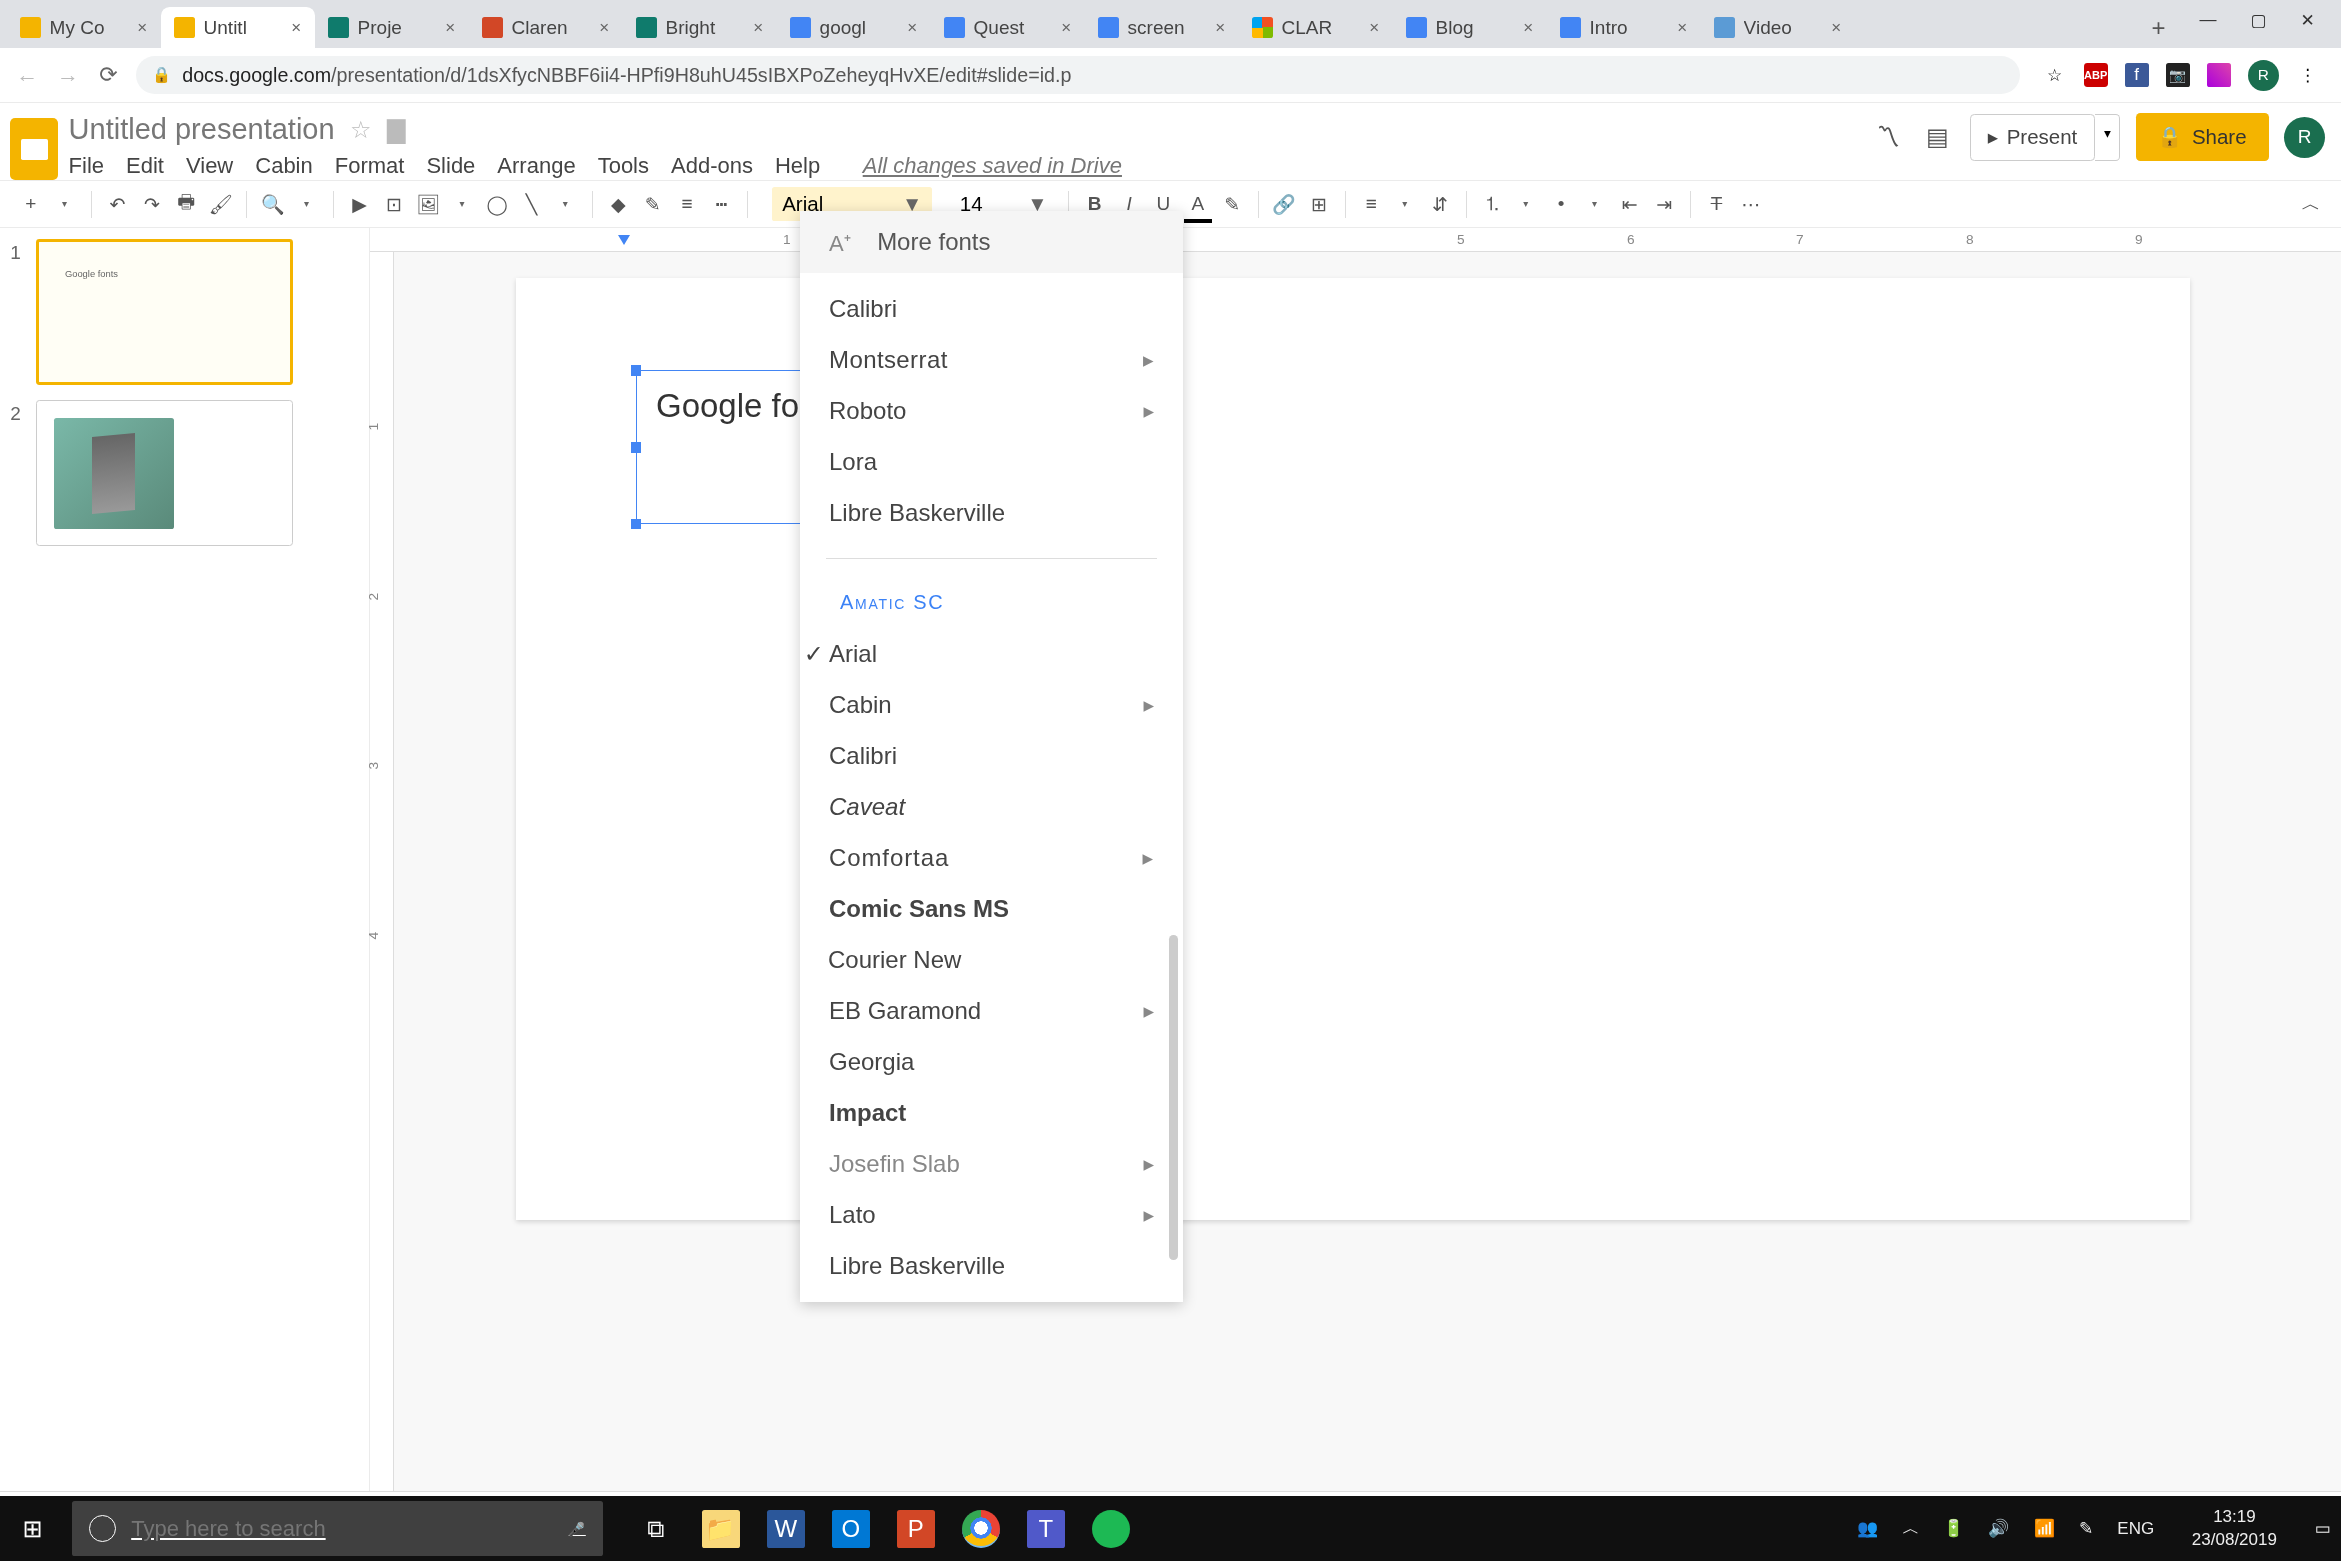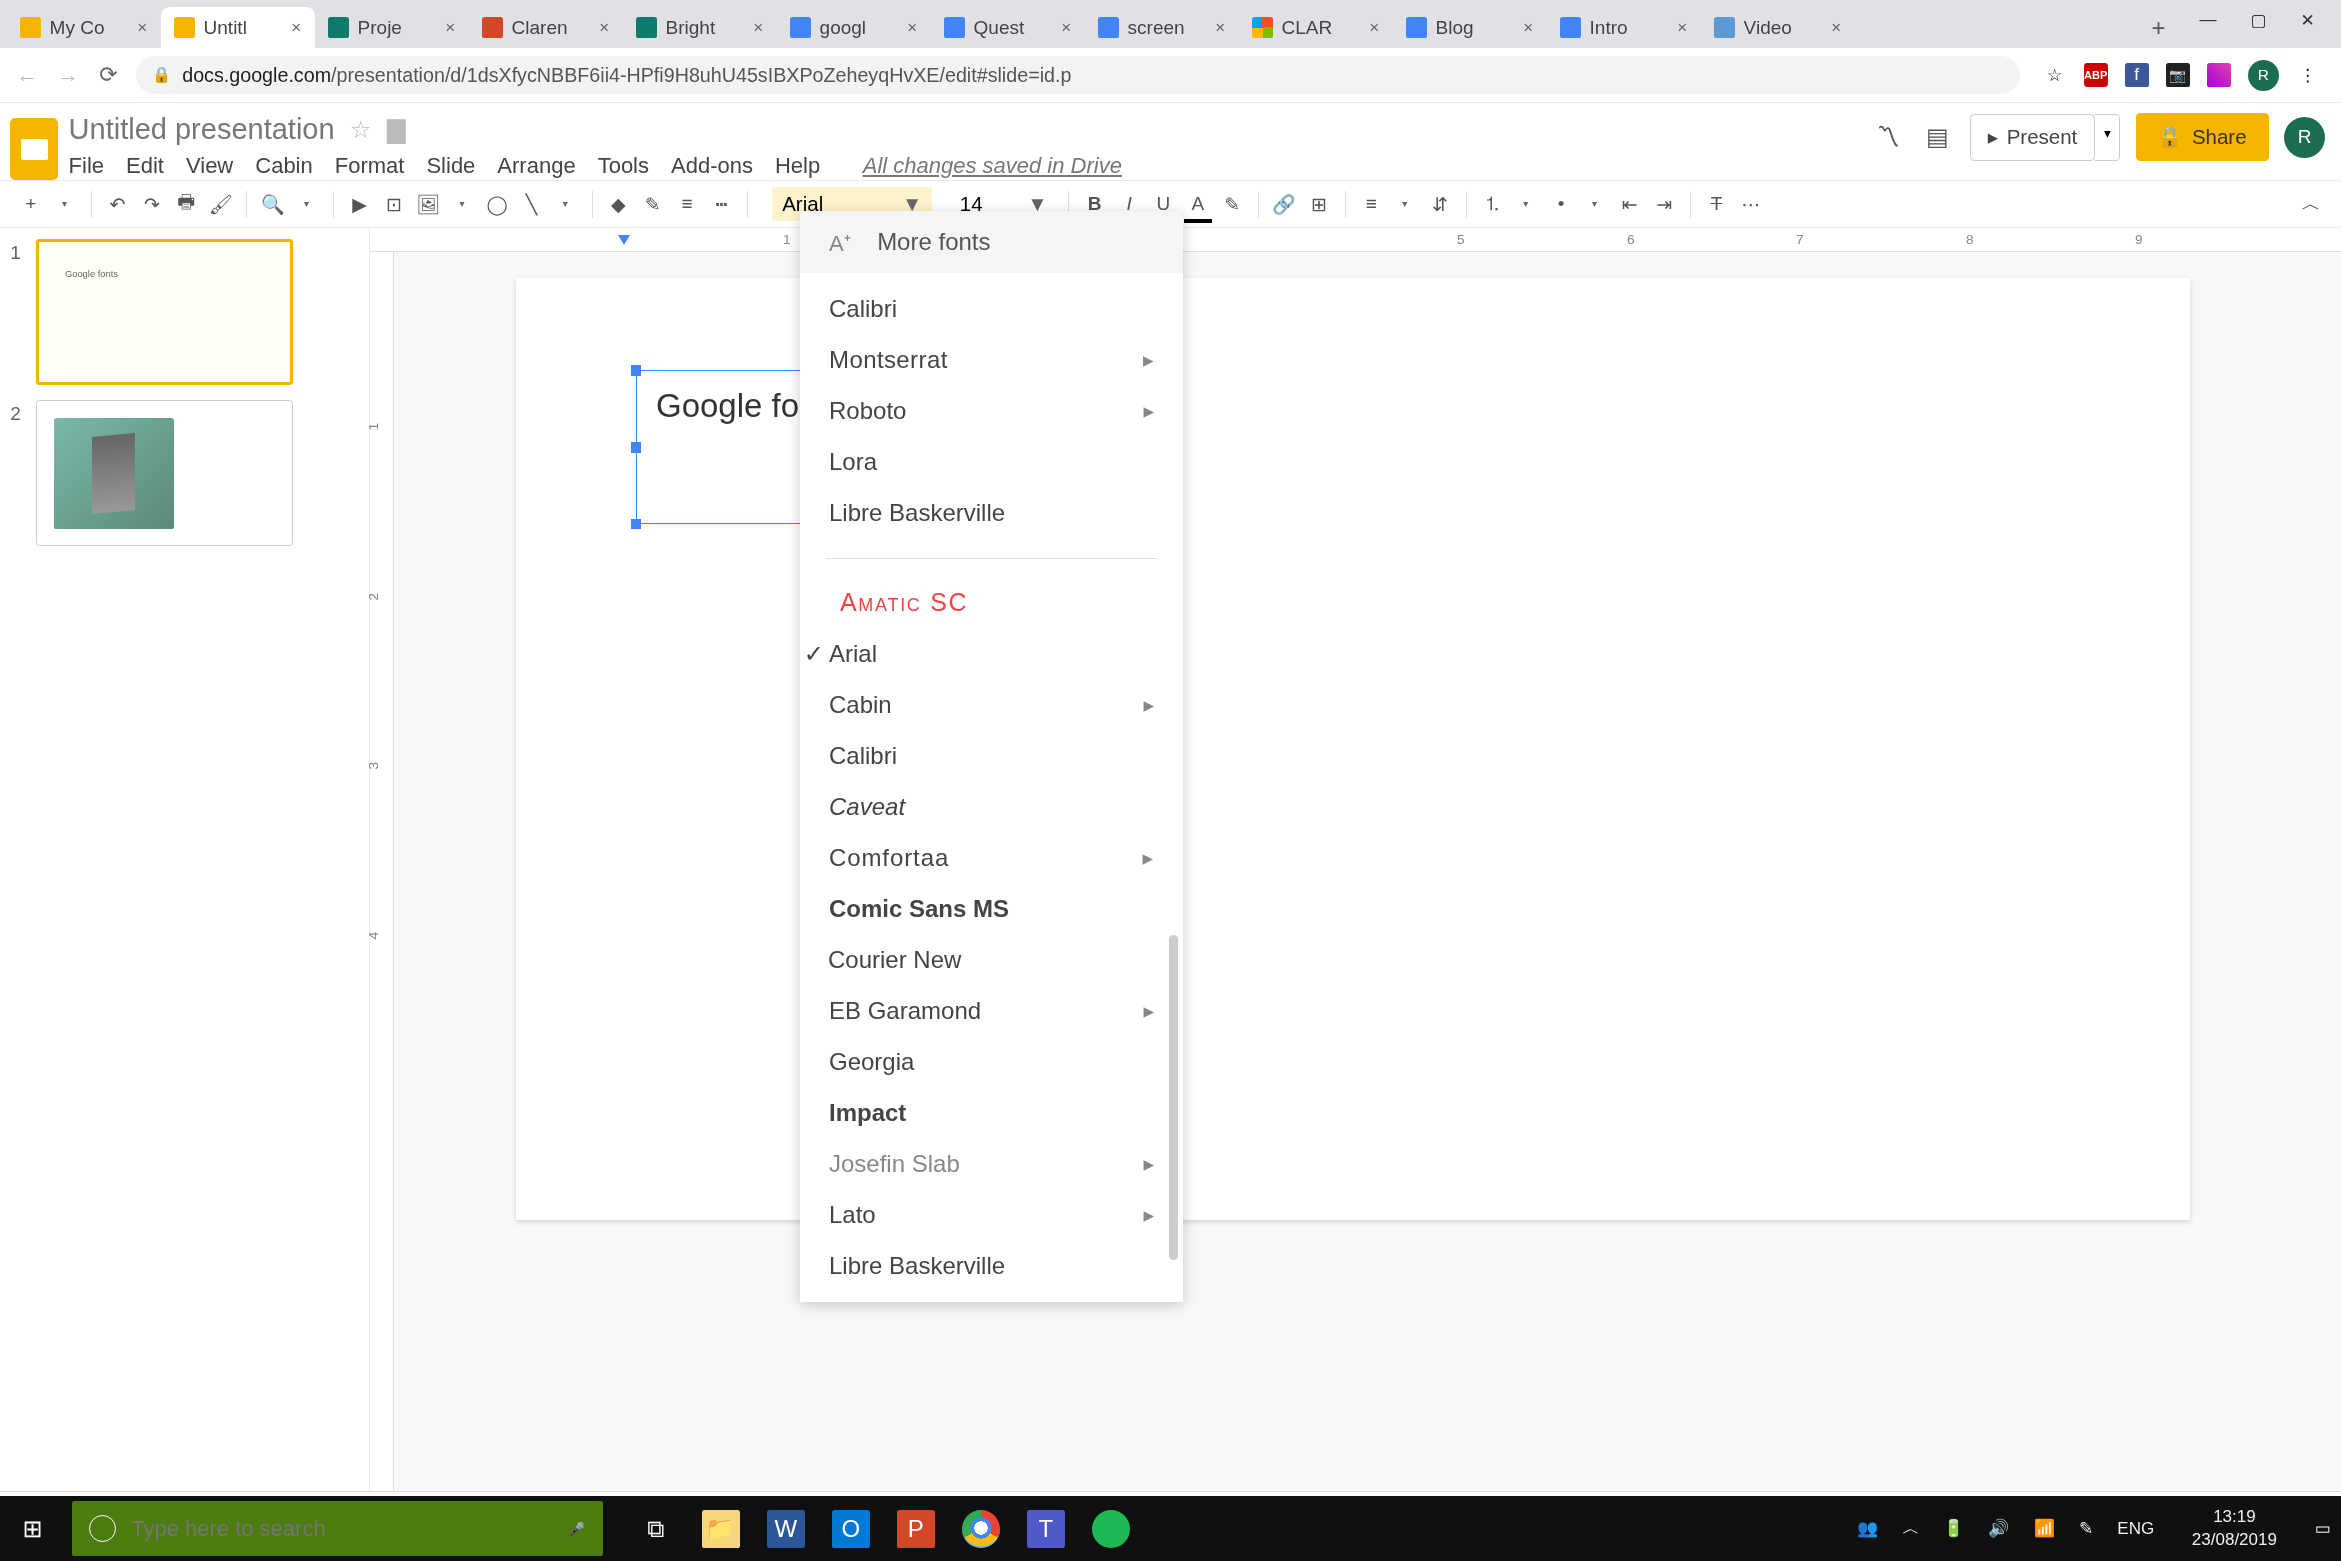--- a/index.html
+++ b/index.html
@@ -95,42 +95,42 @@
 .font-item.checked { }
 .font-divider { height:0.9px; background:#ddd; margin: 8.6px 26px;}
 .font-scrollbar { position:absolute; right:5.1px; top:368px; width:8.6px; height:325px; background:#ccc; border-radius:4.3px;}
 
 
 .ff-calibri { font-family: Arial; }
 .ff-montserrat { font-family: Arial; letter-spacing:0.4px;}
 .ff-roboto { font-family: Arial; text-align: center; }
 .ff-lora { font-family: Georgia, serif; }
 .ff-libre { font-family: Georgia, serif; }
-.ff-amatic { font-family: Arial; font-variant: small-caps; letter-spacing:1.7px; color:#ef4444; font-size:25px;padding-left:40px;}
+.ff-amatic { font-family: Arial; font-variant: small-caps; letter-spacing:1.7px; color:#3b82f6; font-size:20px;padding-left:40px;}
 .ff-arial { font-family: Arial; }
 .ff-cabin { font-family: Arial; }
 .ff-caveat { font-family: cursive; font-style:italic;}
 .ff-comfortaa { font-family: Arial; letter-spacing:0.9px;}
 .ff-comic { font-family: "Comic Sans MS", cursive; font-weight:bold;}
 .ff-courier { font-family: "Courier New", monospace; padding-left: 28px;}
 .ff-garamond { font-family: Georgia, serif;}
 .ff-georgia { font-family: Georgia, serif;}
 .ff-impact { font-family: Impact, Arial; font-weight:bold;}
 .ff-josefin { font-family: Arial; color:#888; font-weight:300;}
 .ff-lato { font-family: Arial;}
 
 
 .speaker-notes-bar { height:12px; background:#fff; border-top:0.9px solid #ddd; display:flex; justify-content:center; align-items:center; position:relative;}
 .speaker-notes-bar::after { content:"• • •"; color:#bbb; letter-spacing:3.4px; font-size:10.3px; position:absolute;}
 .speaker-notes { height:86px; padding: 17px 27px; font-size:24px; color:#999; background:#fff;}
 
 
 .win-taskbar { position:absolute; bottom:0; left:0; right:0; height:65px; background:#101010; display:flex; align-items:center; color:#fff;}
 .win-start { width:65px; height:65px; display:flex; align-items:center; justify-content:center; font-size:24px;}
-.win-search { display:flex; align-items:center; gap:15.4px; background:#4d7c0f; height:55px; width:531px; padding: 0 17px; border-radius:2.6px; margin-left:6.8px;}
+.win-search { display:flex; align-items:center; gap:15.4px; background:#404040; height:55px; width:531px; padding: 0 17px; border-radius:2.6px; margin-left:6.8px;text-decoration:underline;}
 .win-search input { background:transparent; border:none; color:#ccc; font-size:22px; flex:1; outline:none;}
 .win-search .cortana { width:27px; height:27px; border:1.7px solid #fff; border-radius:50%;}
 .task-icons { display:flex; gap:27px; margin-left:34px; align-items:center;}
 .task-icon { width:38px; height:38px; display:flex; align-items:center; justify-content:center; font-size:24px; border-radius:2.6px;}
 .tray { margin-left:auto; display:flex; align-items:center; gap:24px; padding-right:10.3px; font-size:17px; color:#eee;}
 .clock { text-align:center; line-height:1.3; font-size:17px; padding: 0 13.7px;}
 </style>
 </head>
 <body>
 

